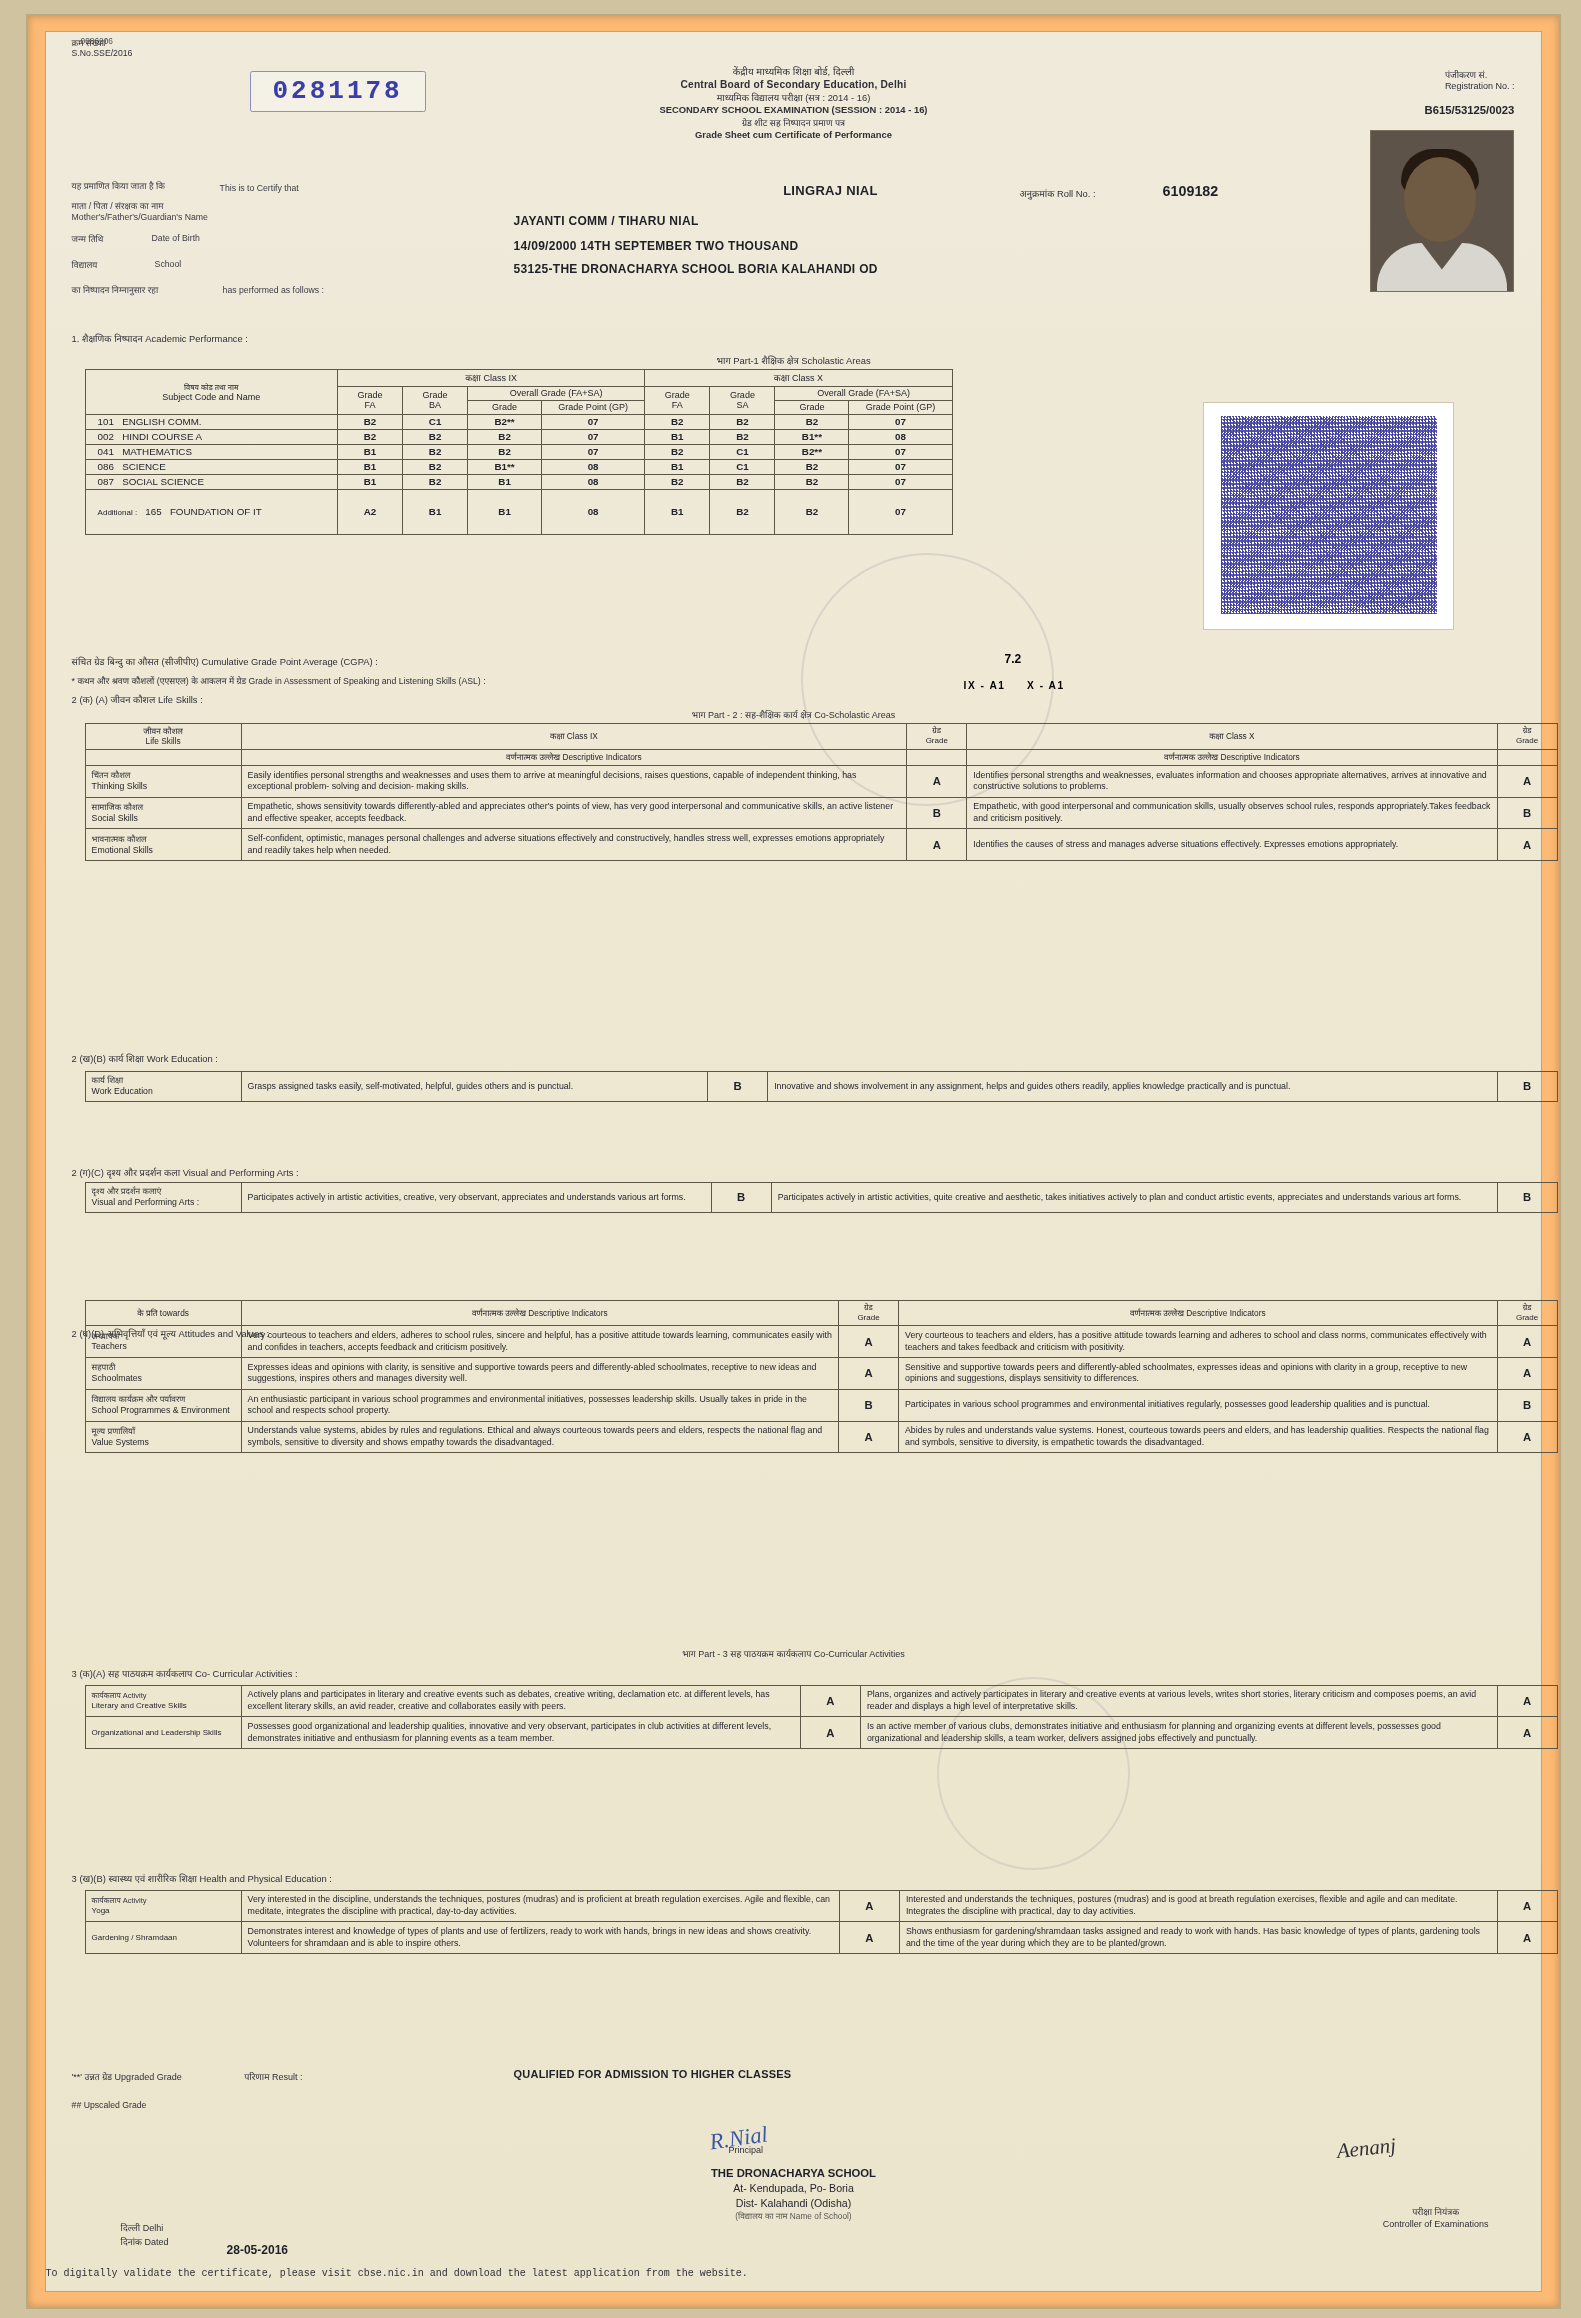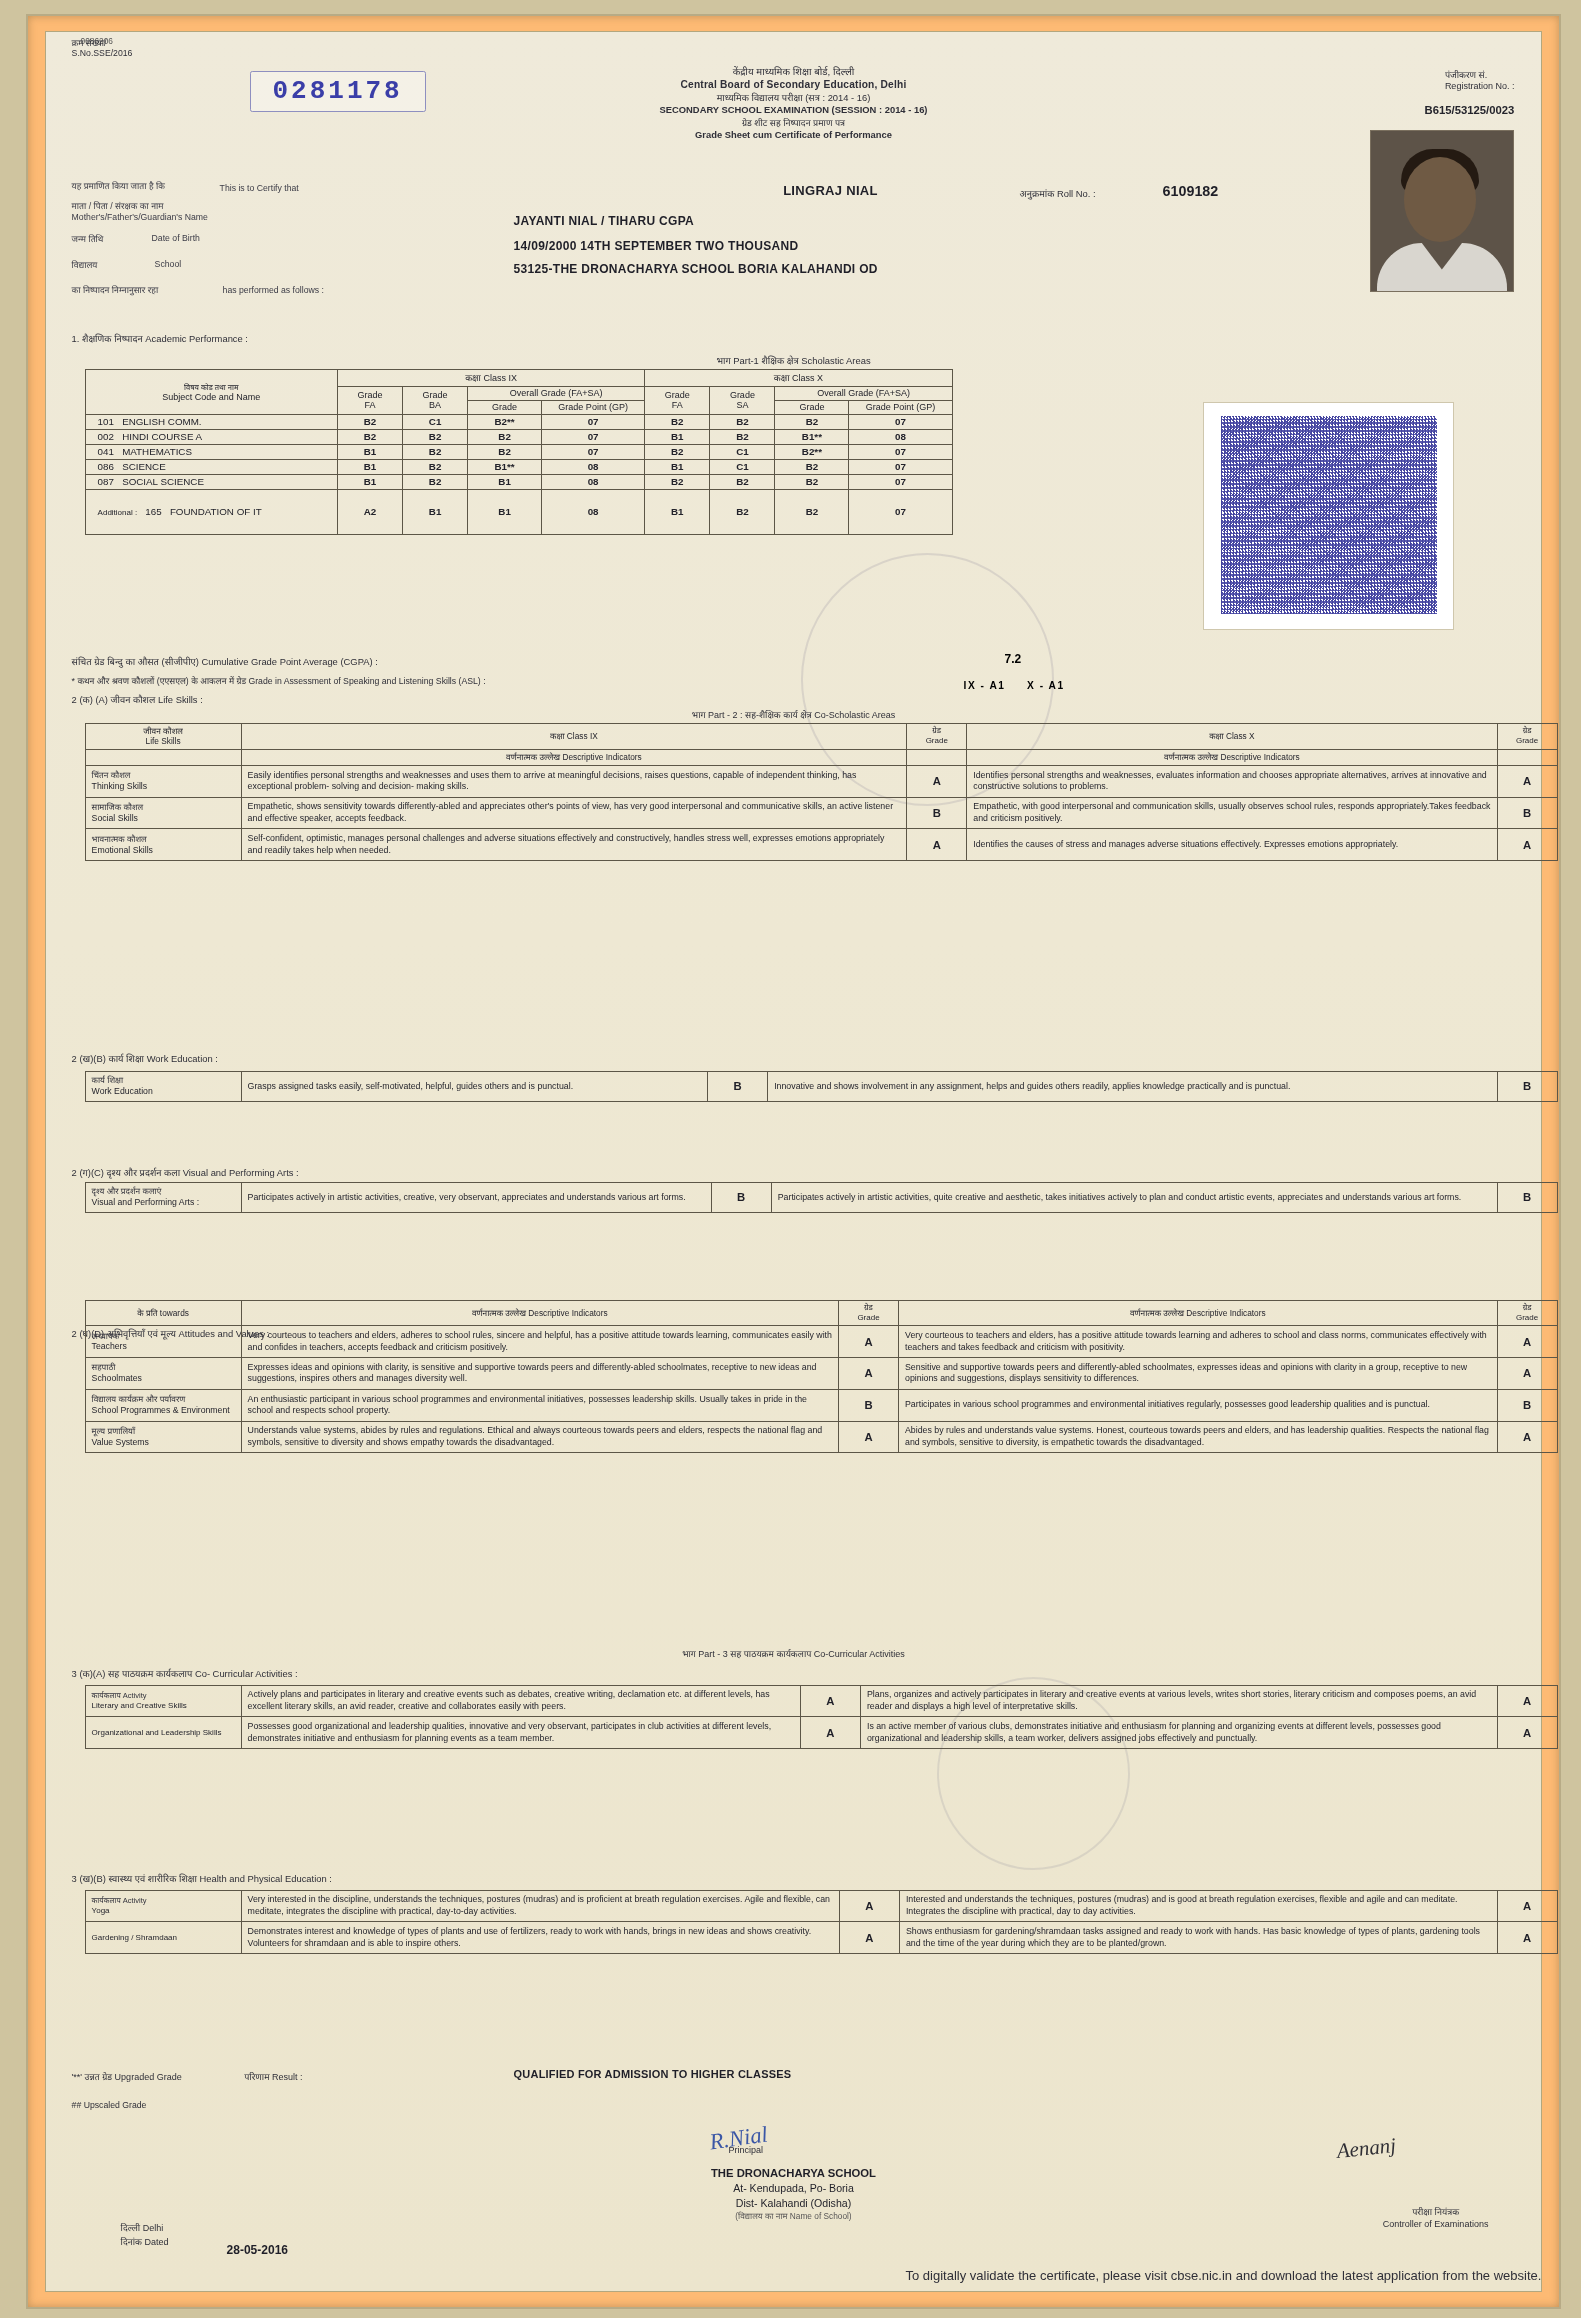--- a/index.html
+++ b/index.html
@@ -138,21 +138,21 @@
   }
   .sig2{
     position:absolute;right:91px;top:2104px;width:166px;height:38px;
     color:#1b1b24;font-family:"Liberation Serif", serif;font-size:21px;font-style:italic;
     transform:rotate(-6deg);opacity:.9;text-align:center;
   }
   .controller{position:absolute;right:53px;top:2174px;text-align:center;font-size:9px;color:#2f2f38;line-height:1.4;}
 
   .delhi{position:absolute;left:75px;top:2189px;font-size:9px;color:#2f2f38;line-height:1.6;}
   .dated{position:absolute;left:181px;top:2211px;font-size:12px;font-weight:bold;color:#1f1f28;}
-  .footnote{position:absolute;left:0;right:0;top:2236px;text-align:right;font-size:13px;color:#2f2f38;}
+  .footnote{position:absolute;left:0;right:0;top:2236px;text-align:left;font-size:10px;color:#2f2f38;font-family:Liberation Mono, monospace;}
 
   .stamp{
     position:absolute;left:755px;top:521px;width:249px;height:249px;border:2.3px solid #6e6a88;
     border-radius:50%;opacity:.17;transform:rotate(-10deg);
   }
   .stamp2{
     position:absolute;left:891px;top:1645px;width:189px;height:189px;border:2.3px solid #6e6a88;
     border-radius:50%;opacity:.15;
   }
 </style>
@@ -219,21 +219,21 @@
         <span class="hi" style="position:absolute;left:83px;top:1.5px;">School</span>
       </div>
       <div class="frow">
         <span class="hi" style="position:absolute;left:0;top:0px;">का निष्पादन निम्नानुसार रहा</span>
         <span class="hi" style="position:absolute;left:151px;top:1.5px;">has performed as follows :</span>
       </div>
     </div>
 
     <div class="fieldvals">
       <div class="fv" style="margin-bottom:16.6px;text-align:right;">LINGRAJ NIAL</div>
-      <div class="fv small" style="margin-bottom:10.6px;">JAYANTI NIAL / TIHARU CGPA</div>
+      <div class="fv small" style="margin-bottom:10.6px;">JAYANTI COMM / TIHARU NIAL</div>
       <div class="fv small" style="margin-bottom:9px;">14/09/2000   14TH SEPTEMBER TWO THOUSAND</div>
       <div class="fv small">53125-THE DRONACHARYA SCHOOL BORIA KALAHANDI OD</div>
     </div>
 
     <div class="rollline">
       <span>अनुक्रमांक</span>
       <span>Roll No. :</span>
     </div>
     <div class="rollval">6109182</div>
 

